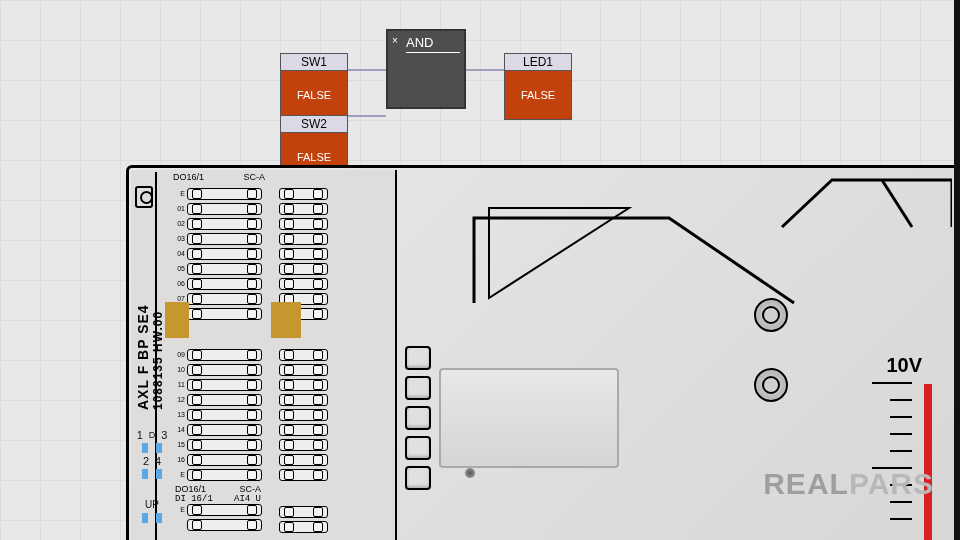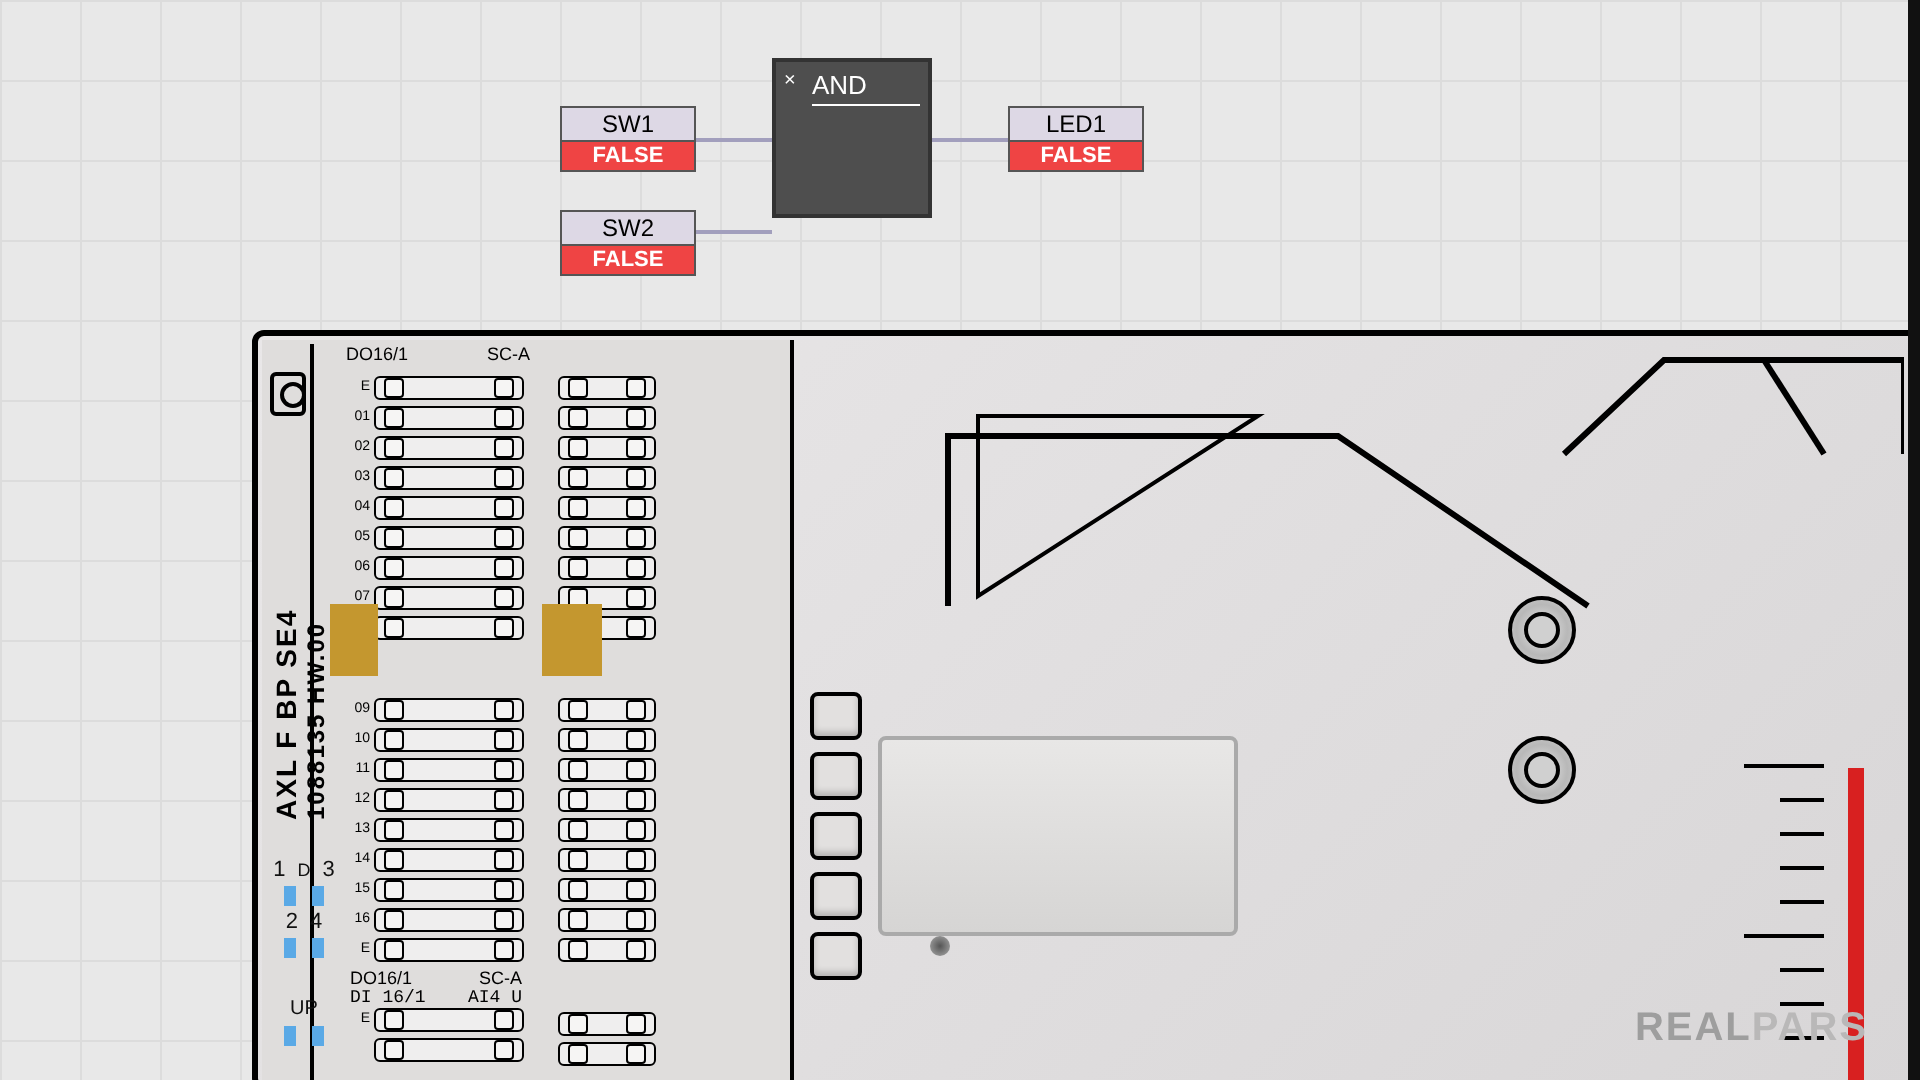--- a/index.html
+++ b/index.html
@@ -24,21 +24,21 @@
   .logic { position: absolute; left: 280px; top: 25px; width: 320px; height: 120px; }
   .io-block {
     position: absolute;
     width: 68px;
     border: 1px solid #555;
     font-size: 12px;
     text-align: center;
     background: #fff;
   }
   .io-label { background: #ddd8e5; border-bottom: 1px solid #555; padding:1px 16px; }
-  .io-value { background: #ef4444; color: #fff; padding:1px 2px; font-size:11px;font-weight:bold; }
+  .io-value { background: #c2410c; color: #fff; padding:18px 2px; font-size:11px; }
   .wire { position: absolute; background: #a29fbd; height: 2px; }
   .gate {
     position: absolute;
     width: 80px; height: 80px;
     background: #4e4e4e;
     border: 2px solid #333;
     color: #fff;
   }
   .gate-title {
     font-size: 13px;
@@ -116,42 +116,42 @@
   .gauge {
     position:absolute; right:22px; top:186px; width:110px; height:170px;
   }
   .gauge-label { font-size:20px; font-weight:bold; text-align:right; padding-right:18px; }
   .gauge-scale { position:absolute; right:28px; top:28px; width:40px; }
   .tick-major { height:2px; background:#000; margin:0 0 15px auto; }
   .tick-major.long { width:40px; }
   .tick-major.short { width:22px; }
   .needle { position:absolute; right:8px; top:30px; width:8px; height:170px; background:#d82020; }
   .watermark {
-    position:absolute; right:28px; bottom:16px;
-    font-size:20px; font-weight:900; letter-spacing:1px;
+    position:absolute; right:28px; bottom:41px;
+    font-size:30px; font-weight:900; letter-spacing:1px;
     color:#b9b8b8;
   }
   .watermark .dark { color:#9e9e9e; }
   .dot { position:absolute; width:10px; height:10px; background:radial-gradient(circle,#555,#aaa); border-radius:50%; left:336px; top:300px; }
   .panel-box { position:absolute; left:310px; top:200px; width:180px; height:100px; border:2px solid #aaa; border-radius:4px; background:linear-gradient(#e8e7e6,#d6d5d4); }
   .frame-right { position:absolute; right:0; top:0; width:6px; height:100%; background:#111; }
 </style>
 </head>
 <body>
 
 <div class="grid"></div>
 
 <div class="logic">
 
   <div class="io-block" style="left:0; top:28px;">
     <div class="io-label">SW1</div>
     <div class="io-value">FALSE</div>
   </div>
 
-  <div class="io-block" style="left:0; top:80px;">
+  <div class="io-block" style="left:0; top:90px;">
     <div class="io-label">SW2</div>
     <div class="io-value">FALSE</div>
   </div>
 
   <div class="wire" style="left:68px; top:44px; width:38px;"></div>
   <div class="wire" style="left:68px; top:90px; width:38px;"></div>
   <div class="wire" style="left:186px; top:44px; width:38px;"></div>
 
   <div class="gate" style="left:106px; top:4px;">
     <div class="gate-pin" style="top:4px;">×</div>
@@ -381,20 +381,21 @@
     <path d="M110 8 L140 55" fill="none" stroke="#000" stroke-width="3"></path>
   </svg>
 
   <div class="panel-box"></div>
   <div class="dot"></div>
 
   <div class="bolt" style="right:174px; top:130px;"></div>
   <div class="bolt" style="right:174px; top:200px;"></div>
 
   <div class="gauge">
+    <div class="gauge-label">10V</div>
     <div class="gauge-scale">
       <div class="tick-major long"></div>
       <div class="tick-major short"></div>
       <div class="tick-major short"></div>
       <div class="tick-major short"></div>
       <div class="tick-major short"></div>
       <div class="tick-major long"></div>
       <div class="tick-major short"></div>
       <div class="tick-major short"></div>
       <div class="tick-major short"></div>

